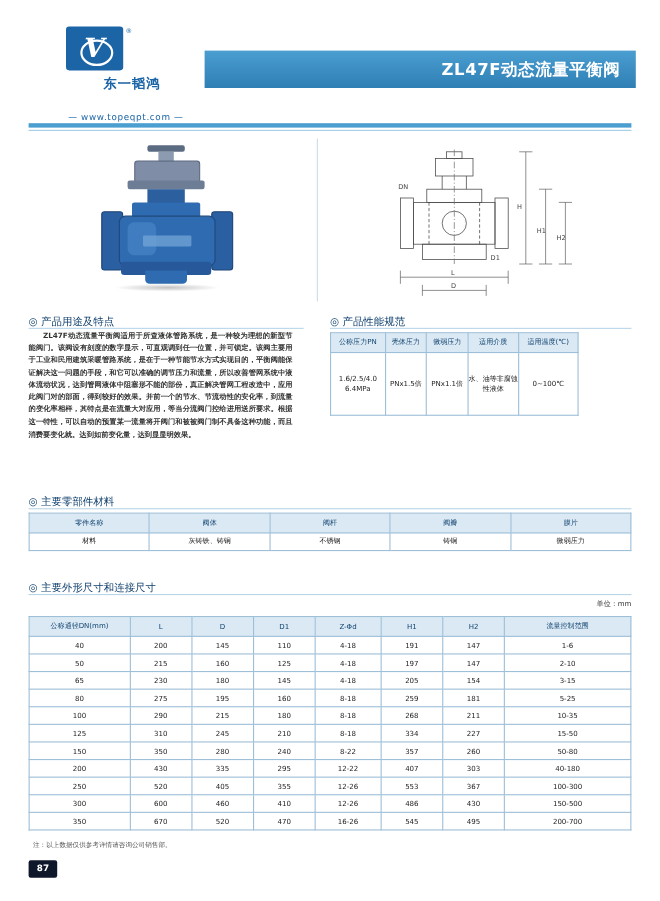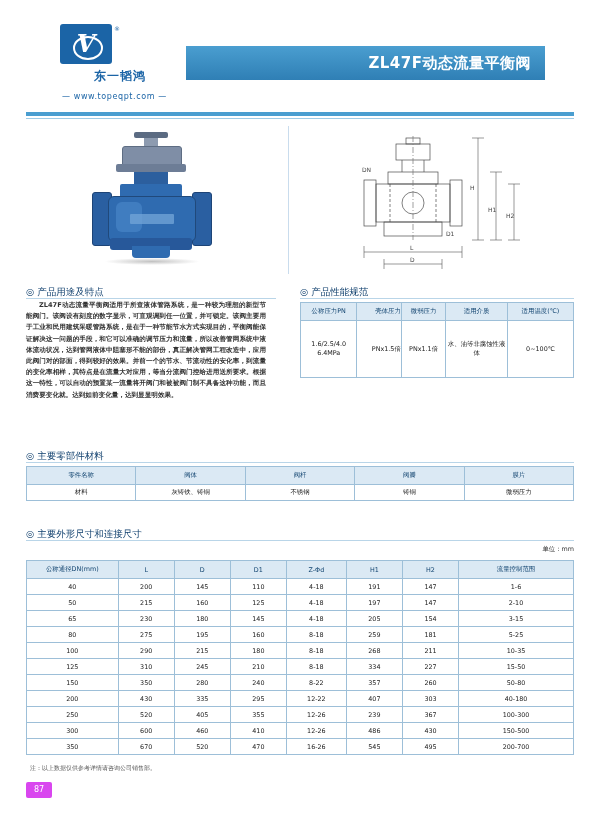--- a/index.html
+++ b/index.html
@@ -72,36 +72,35 @@
     text-align: right;
     font-size: 12px;
     font-weight: bold;
     color: #1b64a6;
     letter-spacing: 1px;
     font-family: "DejaVu Sans", "Liberation Sans", sans-serif;
   }
   .title-bar {
     position: absolute;
     left: 160px; top: 22px;
-    width: 311px; height: 34px;
+    width: 392px; height: 34px;
     background: #3a8fc4;
     background: linear-gradient(180deg,#4a9ed0 0%, #2f7fb5 100%);
-    padding-left: 48px;
   }
   .title-bar .title {
     position: absolute;
     right: 14px; top: 8px;
     color: #ffffff;
     font-size: 15px;
     font-weight: bold;
     letter-spacing: 0.5px;
   }
   .url-row {
     position: absolute;
-    left: 26px; top: 92px;
+    left: 26px; top: 102px;
     width: 548px; height: 14px;
   }
   .url-text {
     position: absolute;
     left: 36px; top: 0px;
     font-size: 8px;
     color: #1b64a6;
     letter-spacing: 0.6px;
   }
   .blue-rule {
@@ -267,24 +266,24 @@
     background: #dbe9f4;
     font-weight: normal;
     color: #10436f;
     height: 17px;
   }
   tbody td { height: 15px; background: #ffffff; }
 
   .tbl-spec {
     position: absolute;
     left: 300px; top: 302px;
-    width: 274px;
+    width: 226px;
   }
   .tbl-spec th:nth-child(1), .tbl-spec td:nth-child(1) { width: 56px; }
-  .tbl-spec th:nth-child(2), .tbl-spec td:nth-child(2) { width: 44px; text-align: right; }
+  .tbl-spec th:nth-child(2), .tbl-spec td:nth-child(2) { width: 44px; }
   .tbl-spec th:nth-child(3), .tbl-spec td:nth-child(3) { width: 44px; }
   .tbl-spec th:nth-child(4), .tbl-spec td:nth-child(4) { width: 62px; }
   .tbl-spec th:nth-child(5), .tbl-spec td:nth-child(5) { width: 66px; }
   .tbl-spec tbody td { height: 56px; line-height: 9px; }
 
   .tbl-mat {
     position: absolute;
     left: 26px; top: 466px;
     width: 548px;
   }
@@ -315,24 +314,24 @@
     left: 30px; top: 764px;
     font-size: 6px;
     color: #555555;
   }
 
   
   .pagenum {
     position: absolute;
     left: 26px; top: 782px;
     width: 26px; height: 16px;
-    background: #d946ef;
+    background: #0f172a;
     color: #ffffff;
     font-size: 8px;
-    font-weight: normal;
+    font-weight: bold;
     text-align: center;
     line-height: 16px;
     border-radius: 2px;
   }
 </style>
 </head>
 <body>
 
 <div class="page">
 
@@ -581,21 +580,21 @@
         <td>407</td>
         <td>303</td>
         <td>40-180</td>
       </tr>
       <tr>
         <td>250</td>
         <td>520</td>
         <td>405</td>
         <td>355</td>
         <td>12-26</td>
-        <td>239</td>
+        <td>553</td>
         <td>367</td>
         <td>100-300</td>
       </tr>
       <tr>
         <td>300</td>
         <td>600</td>
         <td>460</td>
         <td>410</td>
         <td>12-26</td>
         <td>486</td>

